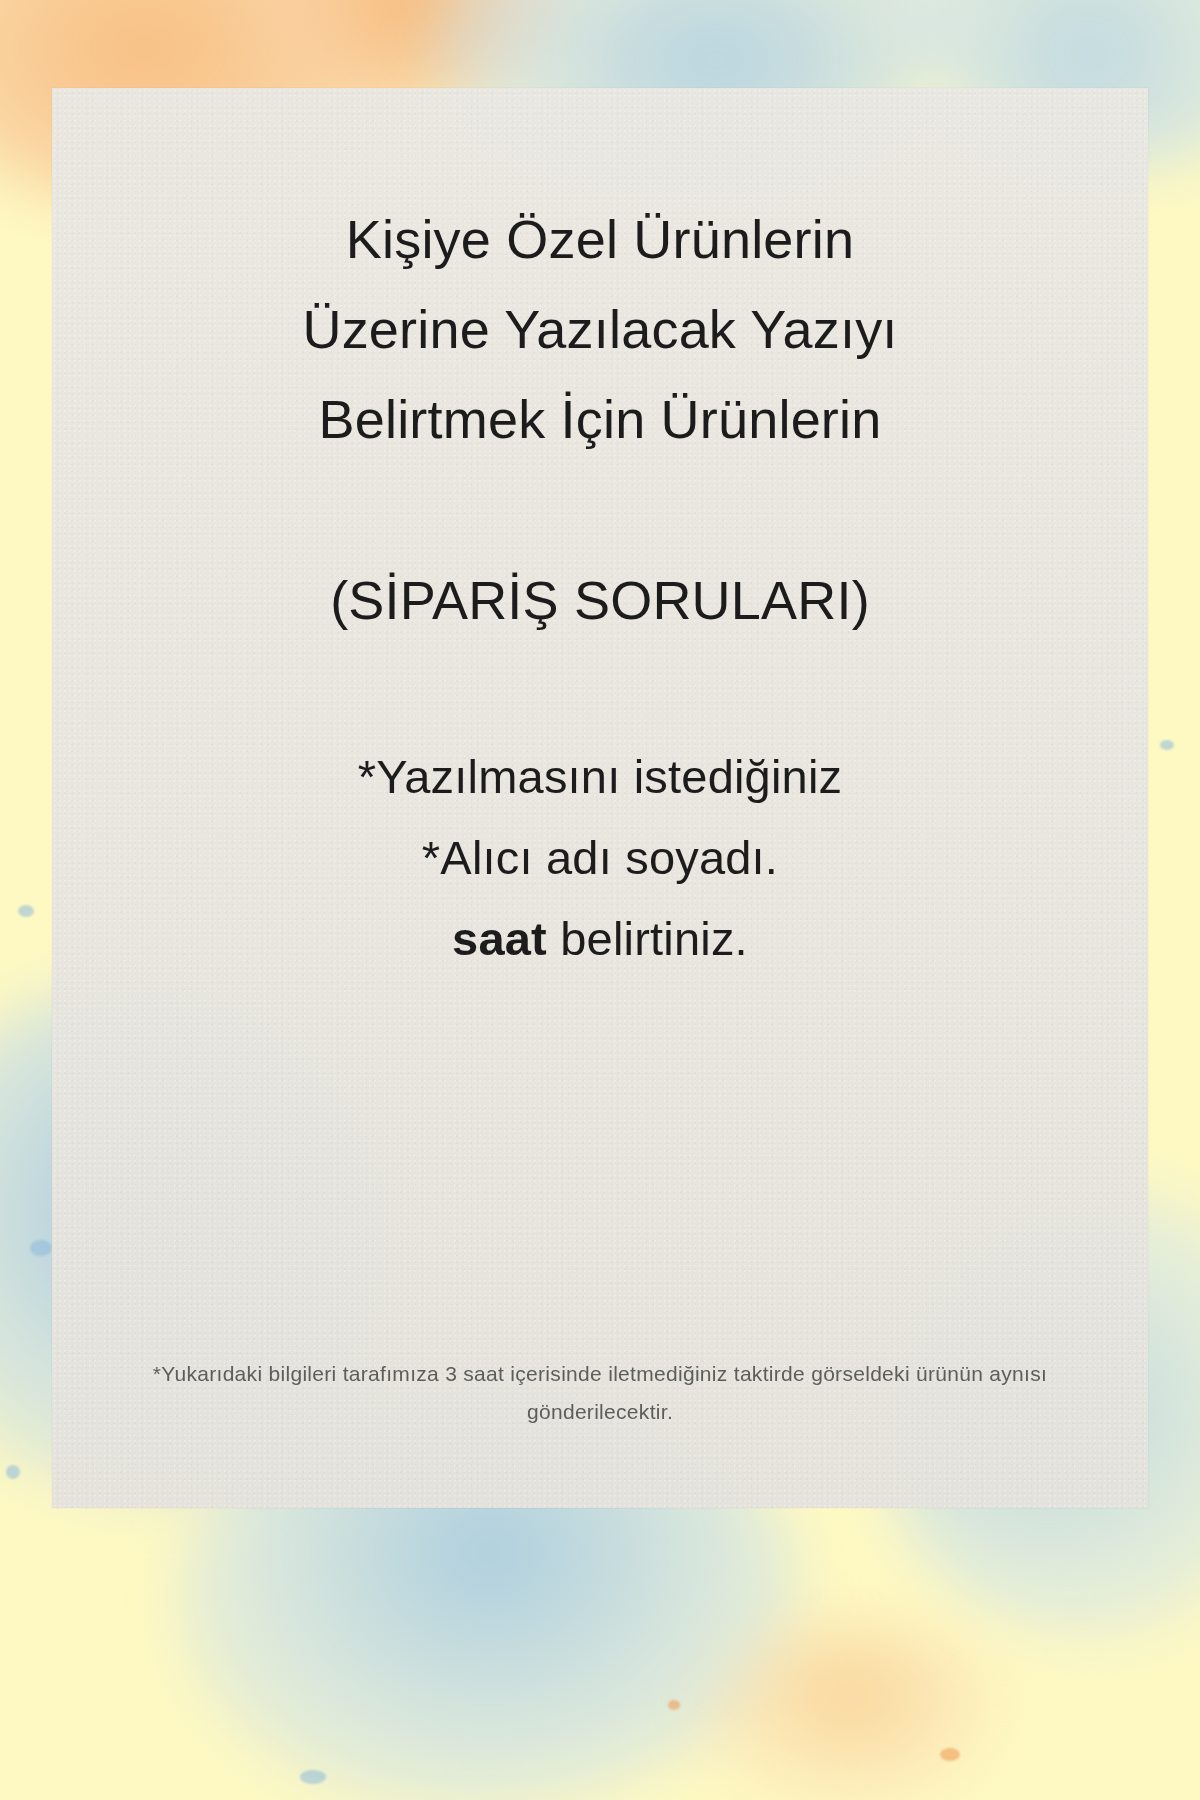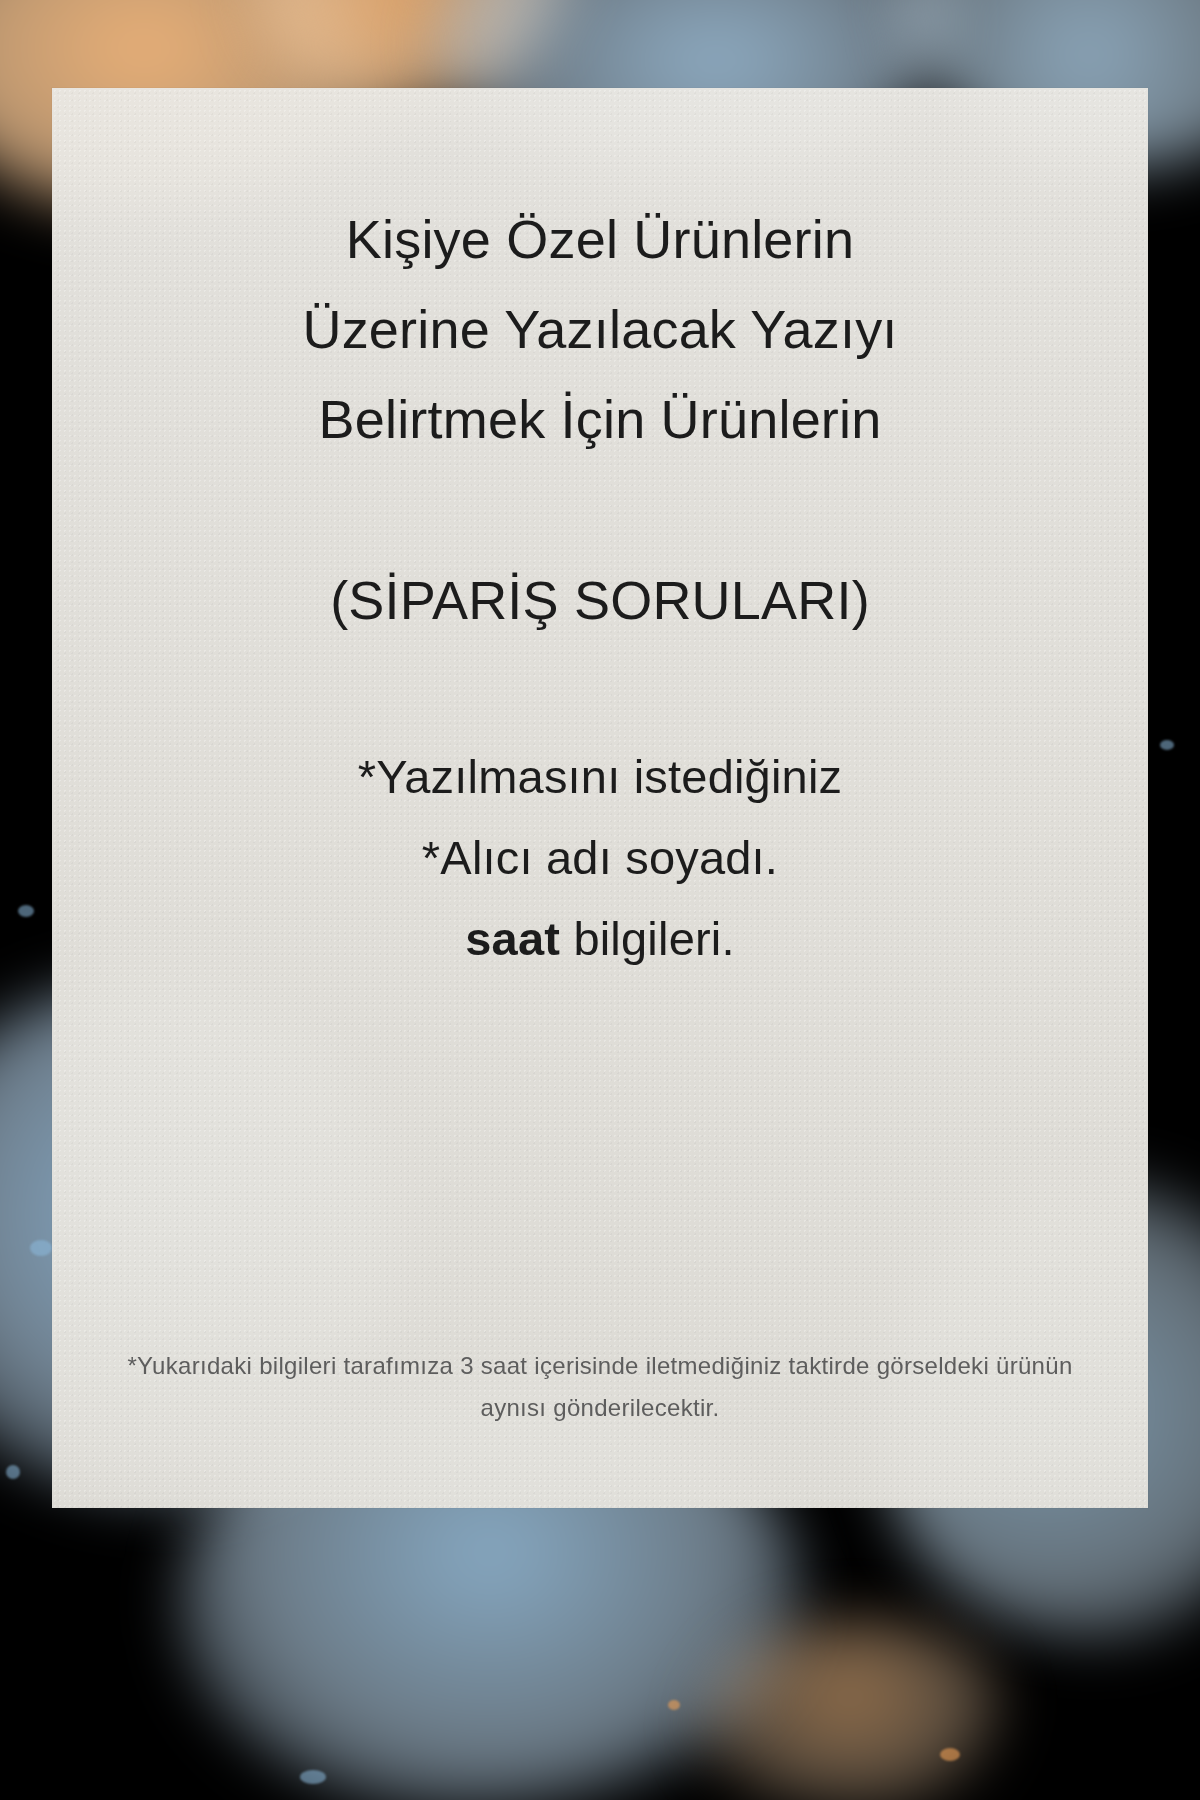--- a/index.html
+++ b/index.html
@@ -11,21 +11,21 @@
     height: 1800px;
     background: #ffffff;
     font-family: "Liberation Sans", sans-serif;
     overflow: hidden;
   }
 
   .canvas {
     position: relative;
     width: 1200px;
     height: 1800px;
-    background: #000000;
+    background: #fef9c3;
     overflow: hidden;
   }
 
   
   .blob {
     position: absolute;
     border-radius: 50%;
     filter: blur(28px);
     pointer-events: none;
   }
@@ -146,21 +146,21 @@
   .bullets .line { display: block; }
   .bullets b { font-weight: 700; }
 
   .footnote {
     position: absolute;
     left: 60px;
     right: 60px;
     bottom: 78px;
     text-align: center;
     color: #5d5d5d;
-    font-size: 24px;
+    font-size: 21px;
     font-weight: 400;
     line-height: 1.78;
     letter-spacing: 0.3px;
   }
 </style>
 </head>
 <body>
 
 <div class="canvas">
 
@@ -190,21 +190,21 @@
         <span>Belirtmek İçin Ürünlerin</span><br>
         <br>
         <span>(SİPARİŞ SORULARI)</span>
       </h1>
 
       <div class="gap"></div>
 
       <div class="bullets">
         <span class="line">*Yazılmasını istediğiniz</span>
         <span class="line">*Alıcı adı soyadı.</span>
-        <span class="line"><b>saat</b><span> bilgileri.</span></span>
+        <span class="line"><b>saat</b><span> belirtiniz.</span></span>
       </div>
 
       <div class="footnote">*Yukarıdaki bilgileri tarafımıza 3 saat içerisinde iletmediğiniz taktirde görseldeki ürünün aynısı gönderilecektir.</div>
 
     </div>
   </div>
 
 </div>
 
 </body></html>

